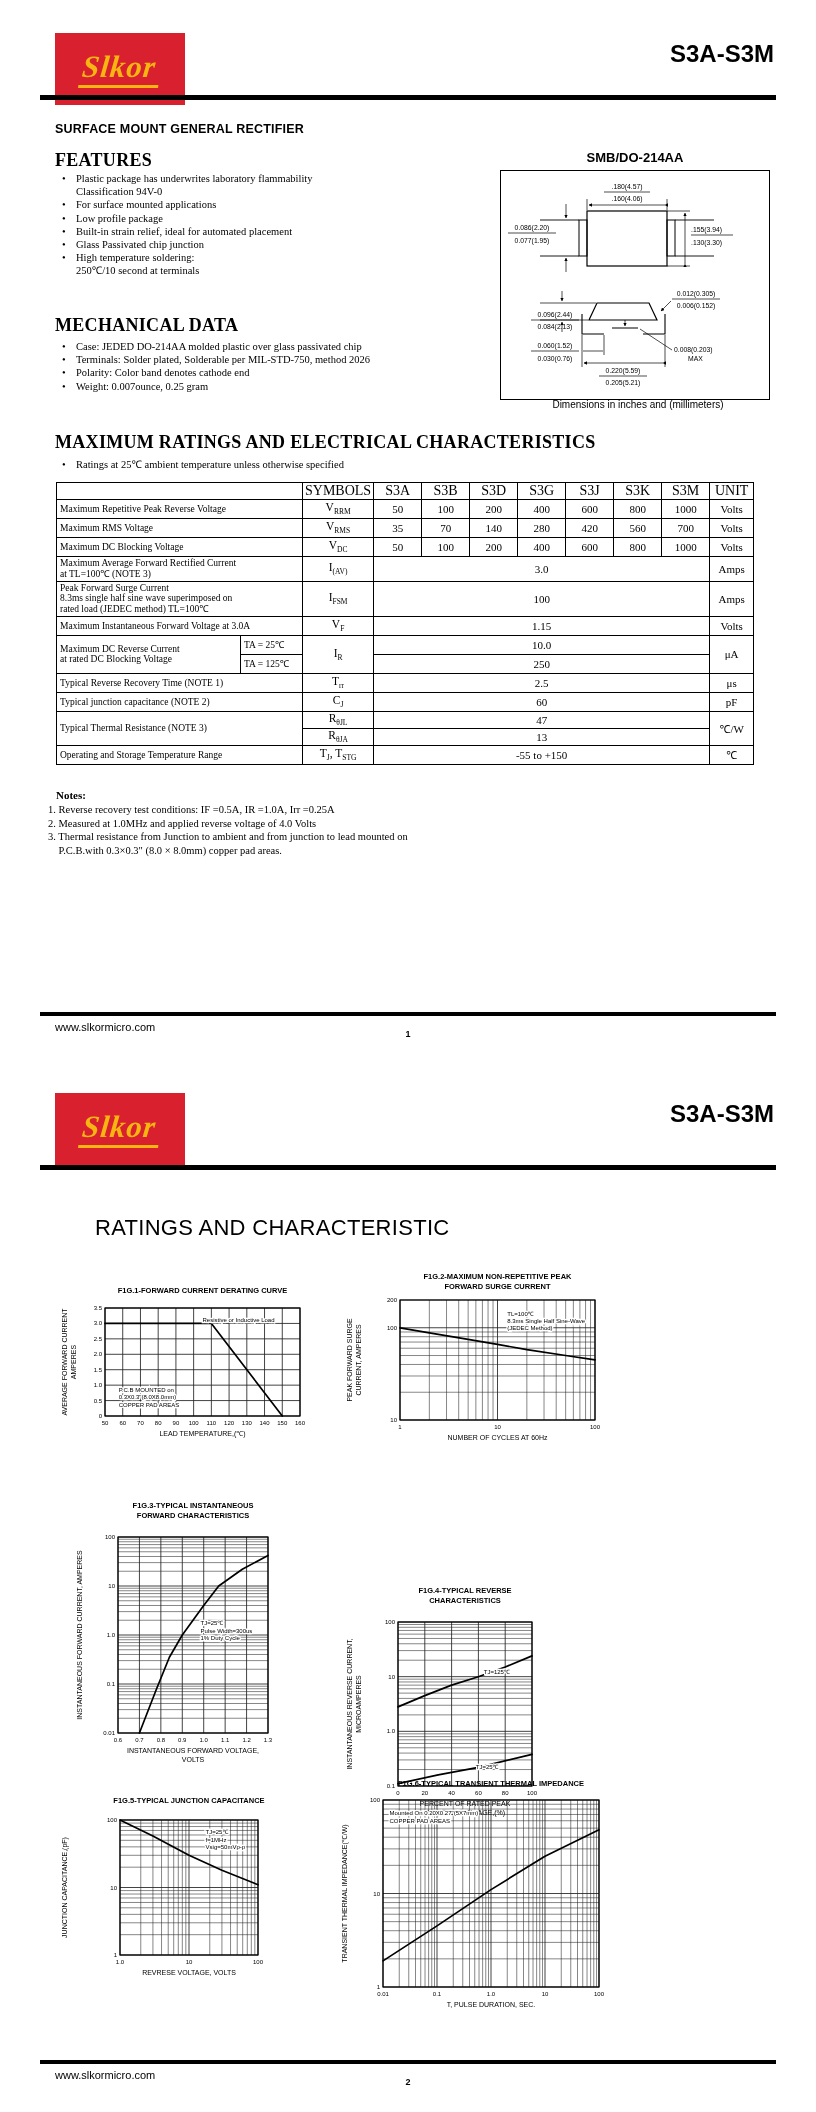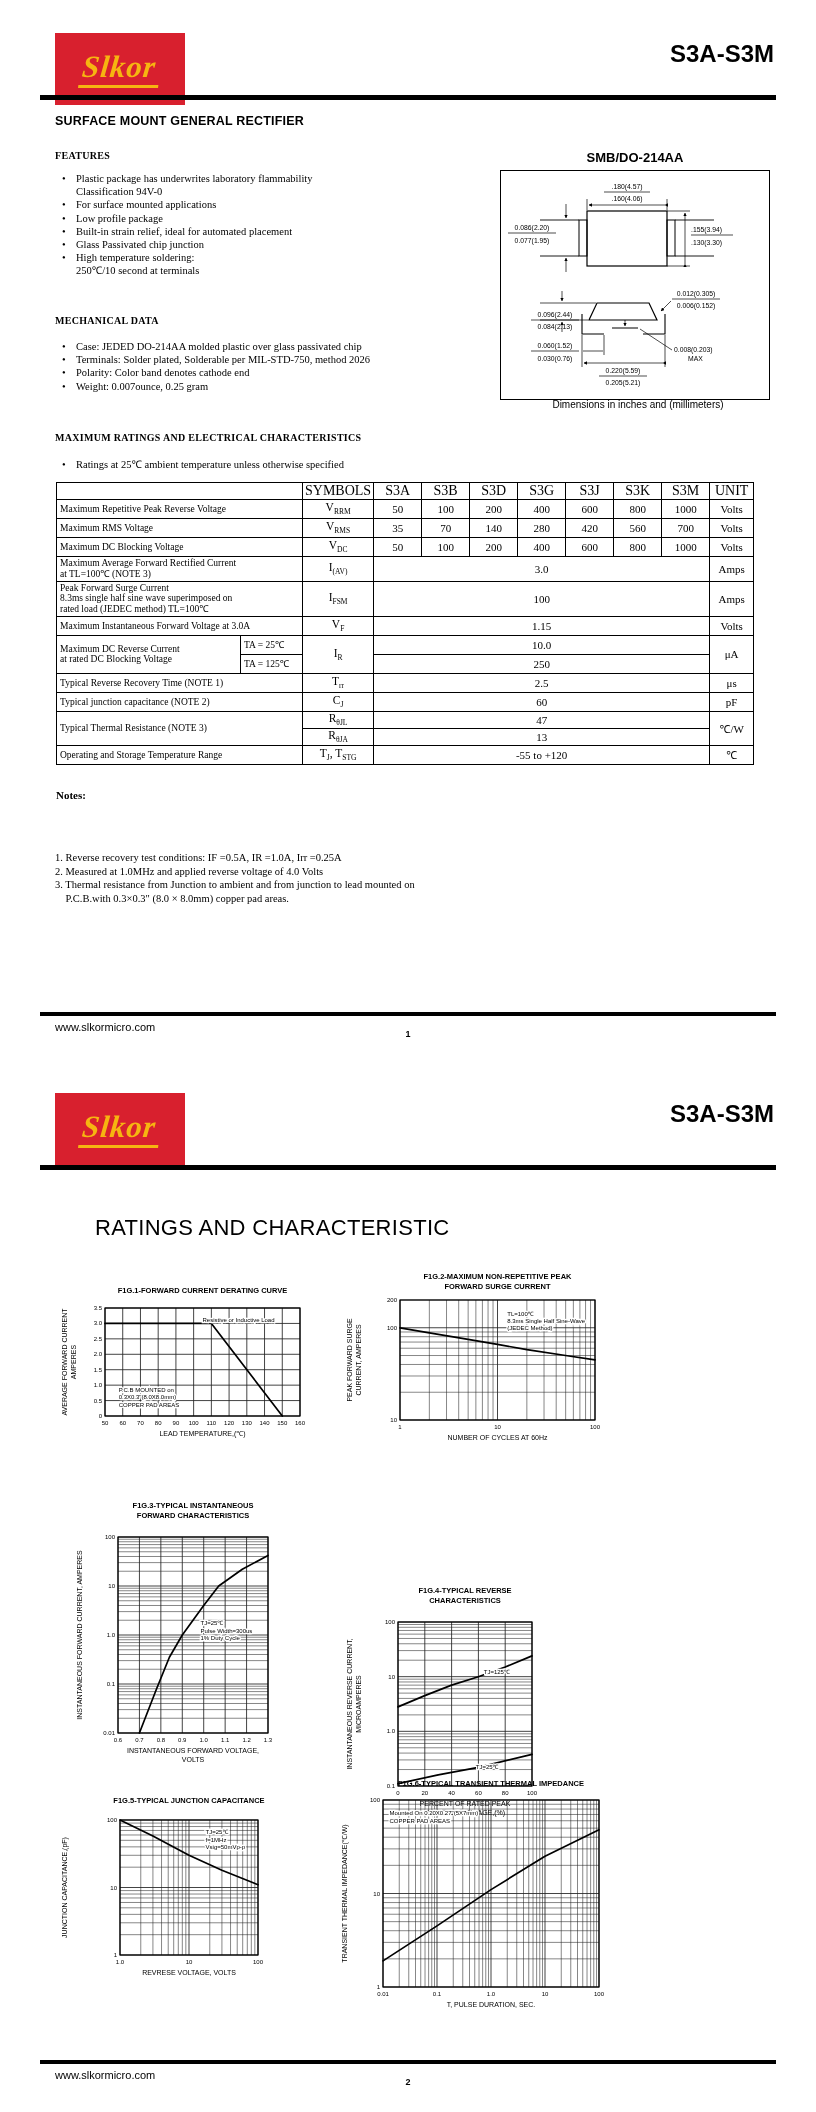--- a/index.html
+++ b/index.html
@@ -7,21 +7,21 @@
         font-family:"Liberation Serif",serif;color:#000;overflow:hidden;}
   .abs{position:absolute;}
   .logo{width:130px;height:72px;background:#d8202e;display:flex;align-items:center;justify-content:center;}
   .logo .word{font-family:"Liberation Serif",serif;font-style:italic;font-weight:bold;
         font-size:31px;color:#f6b511;letter-spacing:1px;transform:skewX(-6deg);
         border-bottom:3px solid #f6b511;padding:0 4px 1px 2px;line-height:1.05;}
   .doc-title{font-family:"Liberation Sans",sans-serif;font-weight:bold;font-size:24px;}
   .rule{background:#000;height:5px;}
   .rule2{background:#000;height:4px;}
   .h-sans{font-family:"Liberation Sans",sans-serif;font-weight:bold;font-size:12.5px;letter-spacing:.2px;}
-  .h-serif{font-weight:bold;font-size:10px;letter-spacing:.3px;}
+  .h-serif{font-weight:bold;font-size:18px;letter-spacing:.3px;}
   .b-item{display:flex;font-size:10.5px;line-height:13.2px;}
   .b-dot{width:14px;text-align:left;padding-left:2px;}
   .pkg-title{font-family:"Liberation Sans",sans-serif;font-weight:bold;font-size:13px;
         text-align:center;}
   .pkg-caption{font-family:"Liberation Sans",sans-serif;font-size:10px;text-align:center;}
   #pkg-svg line,#pkg-svg rect,#pkg-svg polygon,#pkg-svg path{stroke:#000;fill:none;}
   #pkg-svg text{font-family:"Liberation Sans",sans-serif;font-size:6.8px;fill:#000;stroke:none;}
   table.rt{border-collapse:collapse;table-layout:fixed;}
   table.rt td{border:1px solid #000;text-align:center;font-size:11px;padding:0 2px;height:16px;}
   table.rt td.lab{text-align:left;font-size:9.5px;line-height:10.8px;padding:1px 3px;}
@@ -40,21 +40,21 @@
 <body>
 
 <div id="page">
 
   <div class="abs logo" style="left:55px;top:33px;">
     <span class="word">Slkor</span>
   </div>
   <div class="abs doc-title" style="right:42px;top:40px;">S3A-S3M</div>
   <div class="abs rule" style="left:40px;top:95px;width:736px;"></div>
 
-  <div class="abs h-sans" style="left:55px;top:114px;">SURFACE MOUNT GENERAL RECTIFIER</div>
+  <div class="abs h-sans" style="left:55px;top:122px;">SURFACE MOUNT GENERAL RECTIFIER</div>
 
   <div class="abs h-serif" style="left:55px;top:150px;">FEATURES</div>
   <div class="abs" style="left:60px;top:172px;width:330px;" id="features-list">
       <div class="b-item">
         <span class="b-dot">•</span>
         <div>Plastic package has underwrites laboratory flammability<br>Classification 94V-0</div>
       </div>
       <div class="b-item">
         <span class="b-dot">•</span>
         <div>For surface mounted applications</div>
@@ -281,29 +281,29 @@
             <td colspan="7">47</td>
             <td rowspan="2">℃/W</td>
           </tr>
           <tr>
             <td class="sym"><span>R</span><sub>θJA</sub></td>
             <td colspan="7">13</td>
           </tr>
           <tr>
             <td class="lab" colspan="2">Operating and Storage Temperature Range</td>
             <td class="sym"><span>T</span><sub>J</sub><span>, </span><span>T</span><sub>STG</sub></td>
-            <td colspan="7">-55 to +120</td>
+            <td colspan="7">-55 to +150</td>
             <td>℃</td>
           </tr>
         </tbody>
       </table>
     </div>
 
   <div class="abs notes-h" style="left:56px;top:789px;">Notes:</div>
-  <div class="abs" style="left:55px;top:803px;width:560px;margin-top:48px;" id="notes-list">
+  <div class="abs" style="left:48px;top:803px;width:560px;" id="notes-list">
       <div class="note-line">1. Reverse recovery test conditions: IF =0.5A, IR =1.0A, Irr =0.25A</div>
       <div class="note-line">2. Measured at 1.0MHz and applied reverse voltage of 4.0 Volts</div>
       <div class="note-line">3. Thermal resistance from Junction to ambient and from junction to lead mounted on</div>
       <div class="note-line">    P.C.B.with 0.3×0.3" (8.0 × 8.0mm) copper pad areas.</div>
     </div>
 
   <div class="abs rule2" style="left:40px;top:1012px;width:736px;"></div>
   <div class="abs site" style="left:55px;top:1021px;">www.slkormicro.com</div>
   <div class="abs pageno" style="left:398px;top:1029px;width:20px;">1</div>
 

